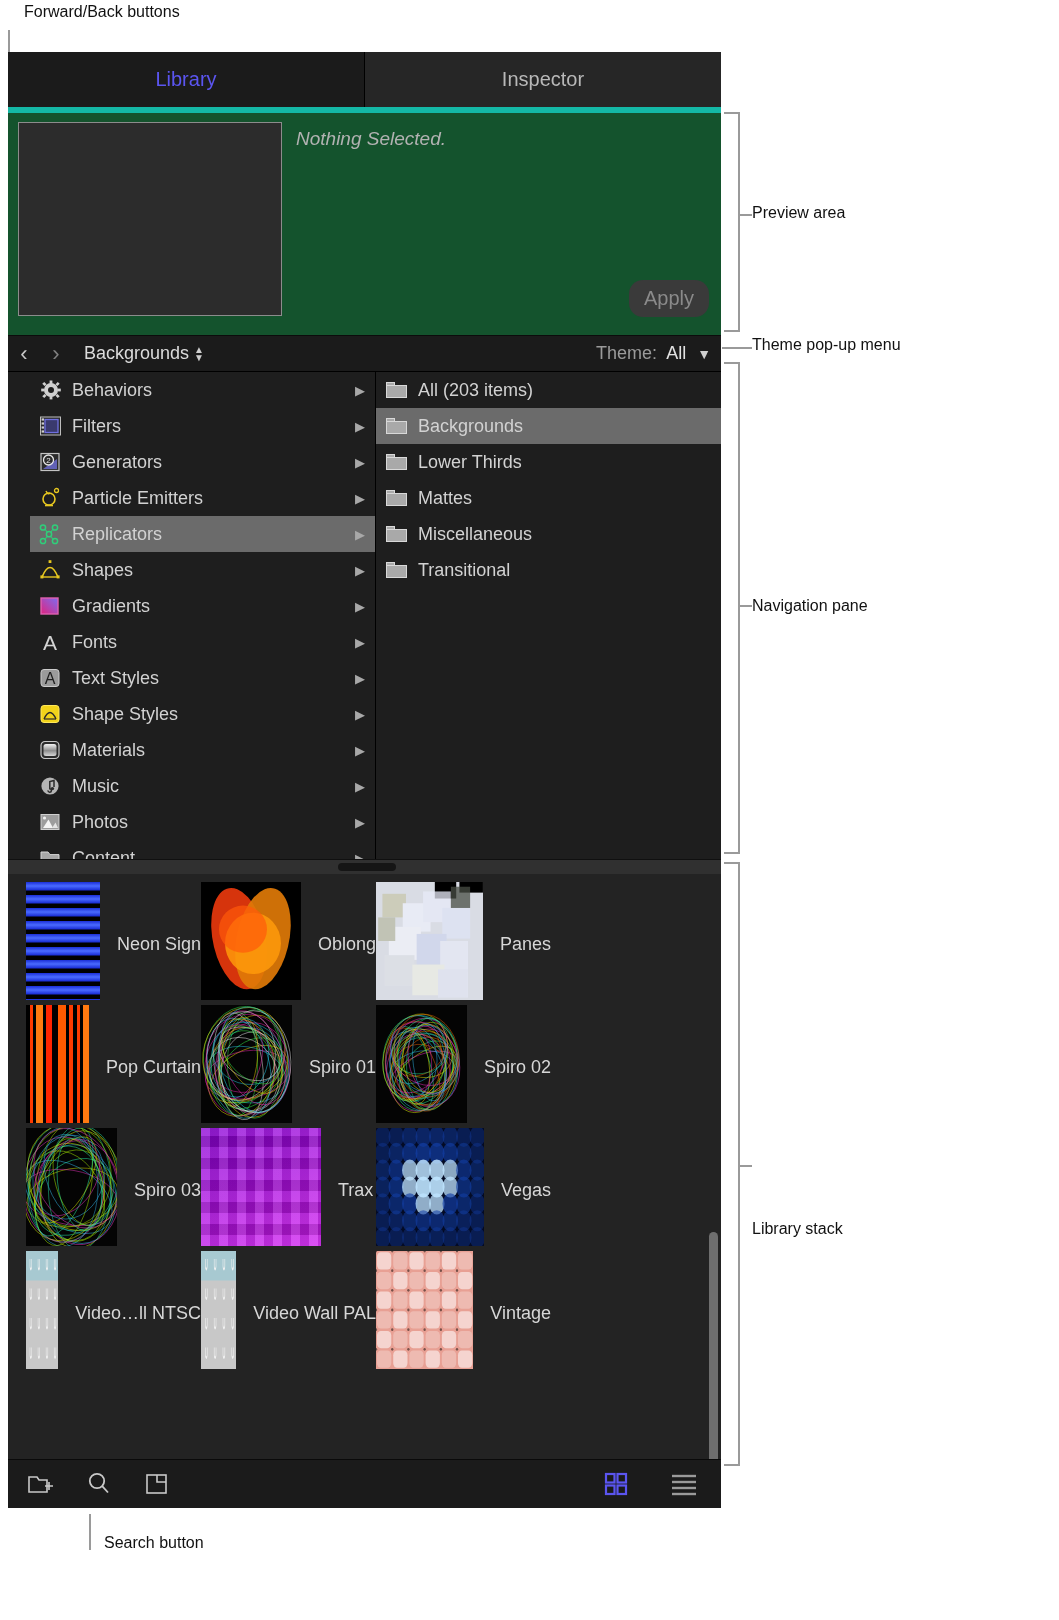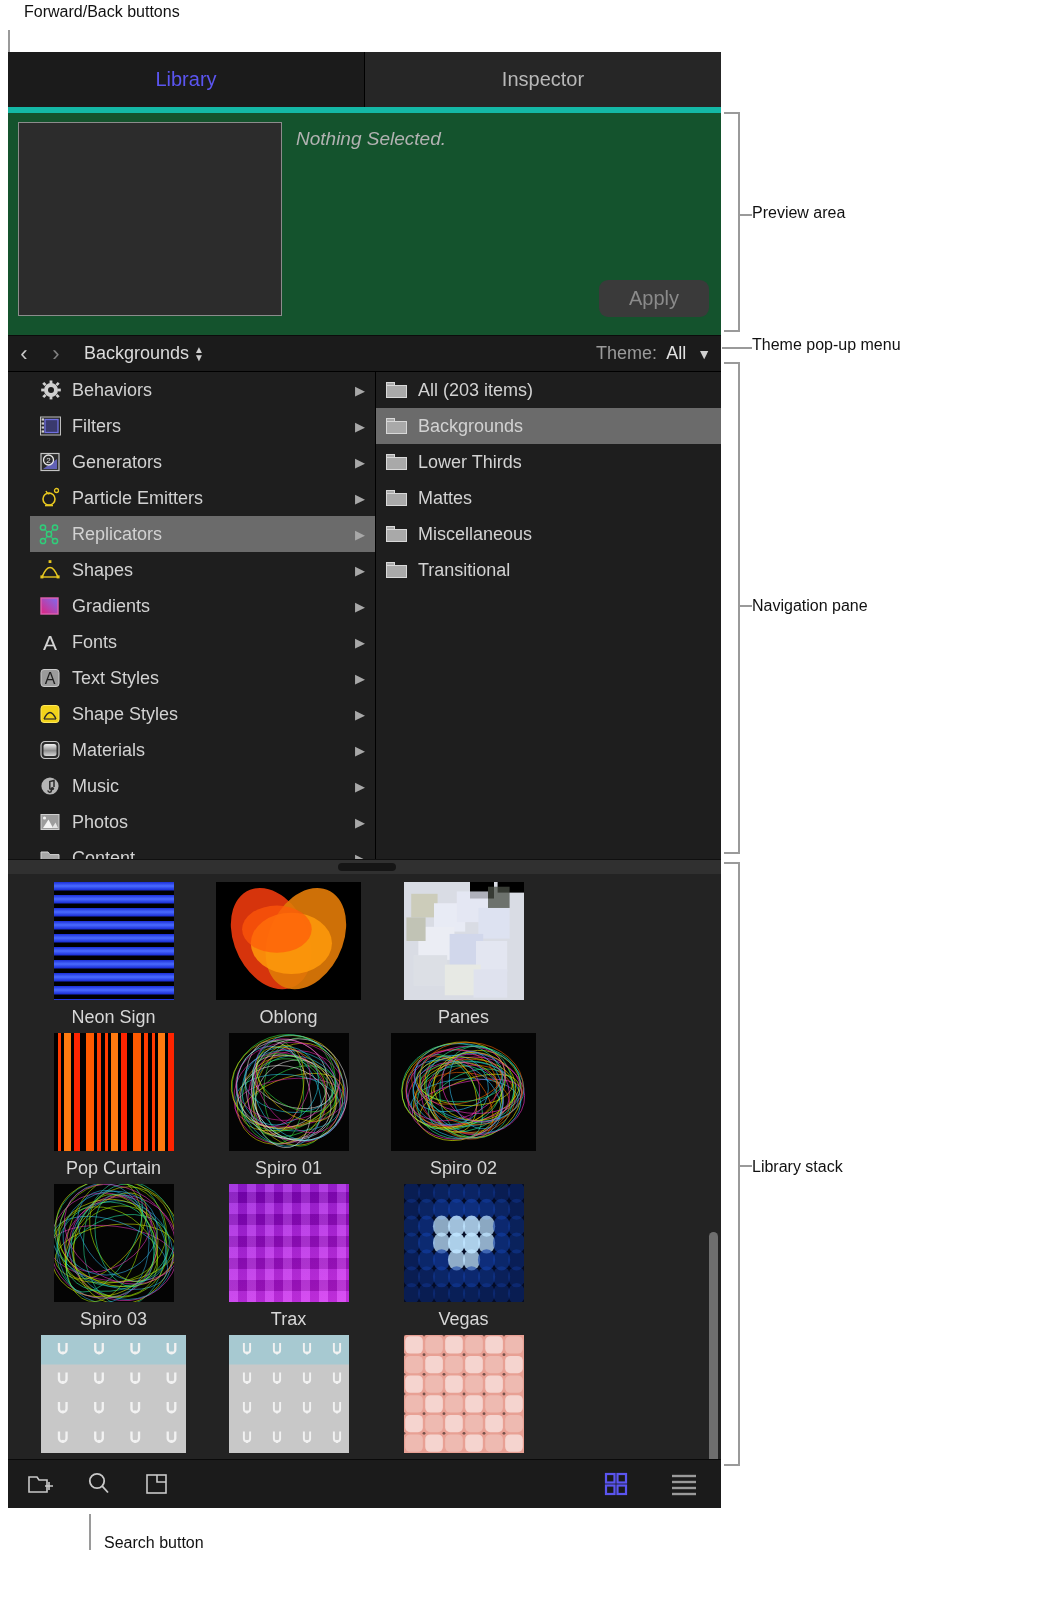--- a/index.html
+++ b/index.html
@@ -36,22 +36,22 @@
   .preview{height:222px;background:#14532d;position:relative;}
   .preview-thumb{
     position:absolute;left:10px;top:9px;width:264px;height:194px;
     background:#2c2c2c;border:1px solid #8c8c8c;box-sizing:border-box;
   }
   .preview-text{
     position:absolute;left:288px;top:15px;font-size:19px;color:#b2b2b2;
     font-style:italic;font-family:"Liberation Sans",sans-serif;
   }
   .apply-btn{
-    position:absolute;right:12px;bottom:18px;width:110px;height:37px;
-    background:#3a3a3a;border-radius:9px;display:flex;align-items:center;
+    position:absolute;right:12px;bottom:18px;width:80px;height:37px;
+    background:#3a3a3a;border-radius:14px;display:flex;align-items:center;
     justify-content:center;color:#8a8a8a;font-size:20px;
   }
 
   
   .pathbar{
     height:35px;background:#1b1b1b;display:flex;align-items:center;
     border-top:1px solid #0c0c0c;border-bottom:1px solid #000;position:relative;
   }
   .navarrow{width:32px;text-align:center;color:#c8c8c8;font-size:22px;line-height:1;}
   .navarrow.fwd{color:#808080;}
@@ -85,21 +85,21 @@
     border:1px solid #d8d8d8;border-bottom:none;box-sizing:border-box;
   }
 
   
   .hscroll{height:14px;background:#303030;position:relative;border-top:1px solid #101010;}
   .hscroll .thumb{position:absolute;left:330px;top:3px;width:58px;height:8px;background:#151515;border-radius:4px;}
 
   
   .stack{position:relative;height:600px;background:#232323;overflow:hidden;}
   .grid{display:flex;flex-wrap:wrap;padding:8px 0 0 18px;}
-  .cell{width:175px;margin-bottom:5px;display:flex;flex-direction:column;align-items:center;}
+  .cell{width:175px;margin-bottom:5px;display:flex;flex-direction:row;align-items:center;gap:17px;}
   .thumb{width:120px;height:118px;background:#000;overflow:hidden;position:relative;}
   .cell.wide .thumb{width:145px;}
   .caption{margin-top:7px;color:#d7d7d7;font-size:18px;white-space:nowrap;}
   .vscroll{position:absolute;right:3px;top:358px;width:9px;height:235px;background:#6e6e6e;border-radius:5px;}
 
   
   .toolbar{
     position:absolute;left:0;bottom:0;width:713px;height:48px;background:#1b1b1b;
     border-top:1px solid #0a0a0a;display:flex;align-items:center;
   }
@@ -124,21 +124,21 @@
 
 <div class="anno-label" style="left:752px;top:336px;">Theme pop-up menu</div>
 <div class="leader hline" style="left:722px;top:347px;width:30px;"></div>
 
 <div class="anno-label" style="left:752px;top:597px;text-align:right;">Navigation pane</div>
 <div class="leader vline" style="left:738px;top:362px;height:492px;"></div>
 <div class="leader hline" style="left:724px;top:362px;width:16px;"></div>
 <div class="leader hline" style="left:724px;top:852px;width:16px;"></div>
 <div class="leader hline" style="left:738px;top:605px;width:14px;"></div>
 
-<div class="anno-label" style="left:752px;top:1158px;">Library stack</div>
+<div class="anno-label" style="left:752px;top:1220px;">Library stack</div>
 <div class="leader vline" style="left:738px;top:862px;height:604px;"></div>
 <div class="leader hline" style="left:724px;top:862px;width:16px;"></div>
 <div class="leader hline" style="left:724px;top:1464px;width:16px;"></div>
 <div class="leader hline" style="left:738px;top:1165px;width:14px;"></div>
 
 <div class="anno-label" style="left:96px;top:1534px;margin-left:8px;">Search button</div>
 <div class="leader vline" style="left:89px;top:1514px;height:36px;"></div>
 
 <div id="app">
 

